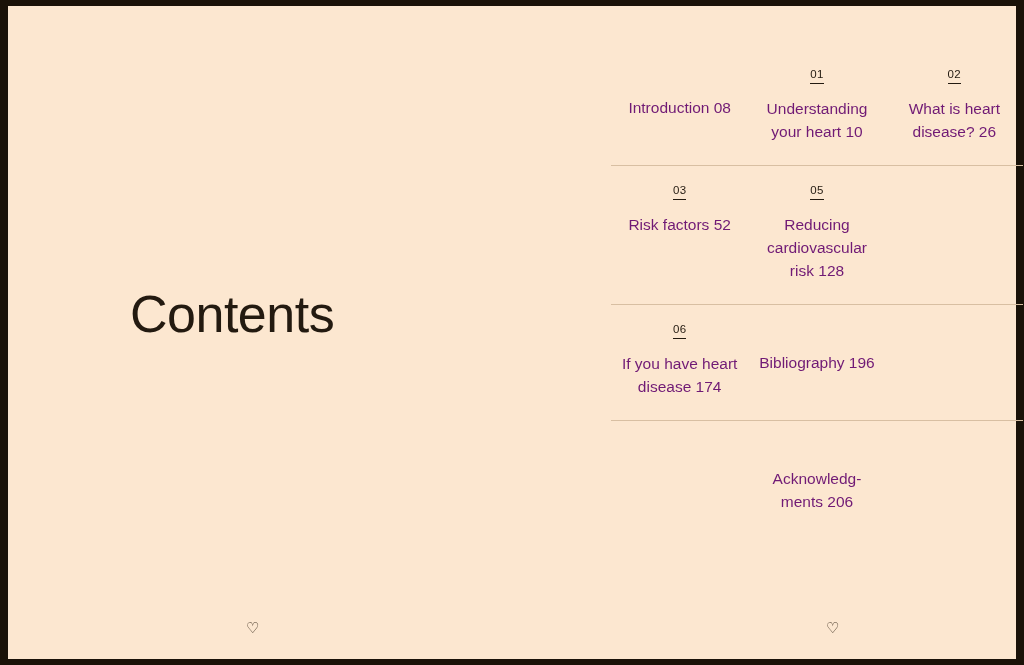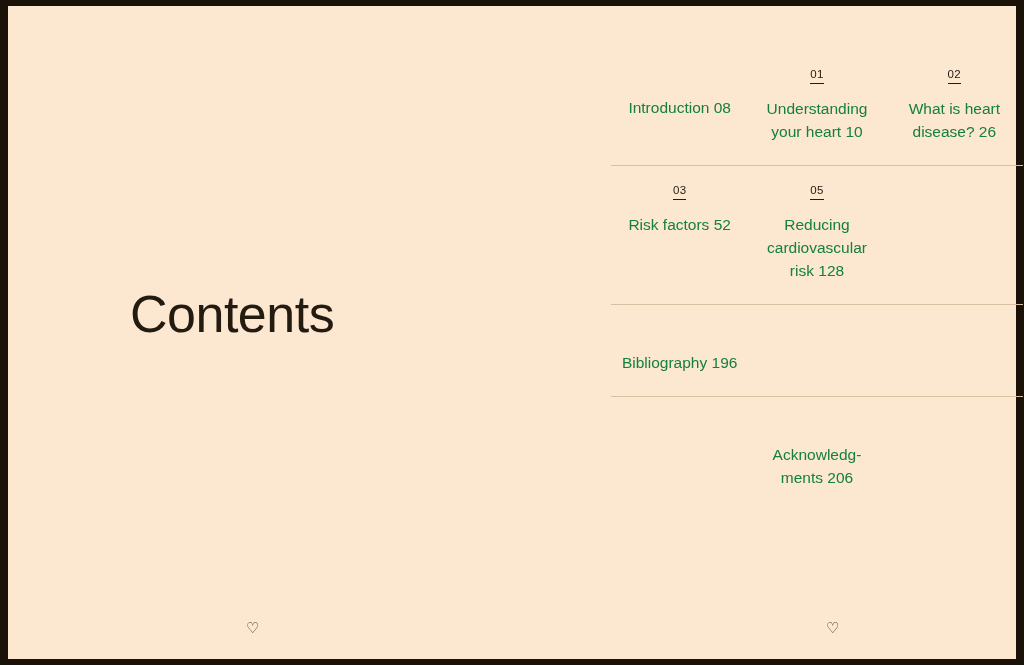--- a/index.html
+++ b/index.html
@@ -83,21 +83,21 @@
     margin-bottom: 13px;
     line-height: 1;
   }
   .cell-num.empty {
     border-bottom: none;
     color: transparent;
   }
   .cell-label {
     font-size: 15.5px;
     line-height: 1.5;
-    color: #15803d;
+    color: #701a75;
   }
   .cell-empty {
     width: 33.3333%;
   }
   .folio-right {
     left: 270px;
   }
 </style>
 </head>
 <body>
@@ -133,20 +133,24 @@
           <div class="cell-label">Risk factors 52</div>
         </div>
         <div class="toc-cell">
           <div class="cell-num">05</div>
           <div class="cell-label">Reducing cardiovascular risk 128</div>
         </div>
       </div>
 
       <div class="toc-row divided">
         <div class="toc-cell">
+          <div class="cell-num">06</div>
+          <div class="cell-label">If you have heart disease 174</div>
+        </div>
+        <div class="toc-cell">
           <div class="cell-num empty">00</div>
           <div class="cell-label">Bibliography 196</div>
         </div>
       </div>
 
       <div class="toc-row divided">
         <div class="toc-cell">
           <div class="cell-num empty">00</div>
         </div>
         <div class="toc-cell">

